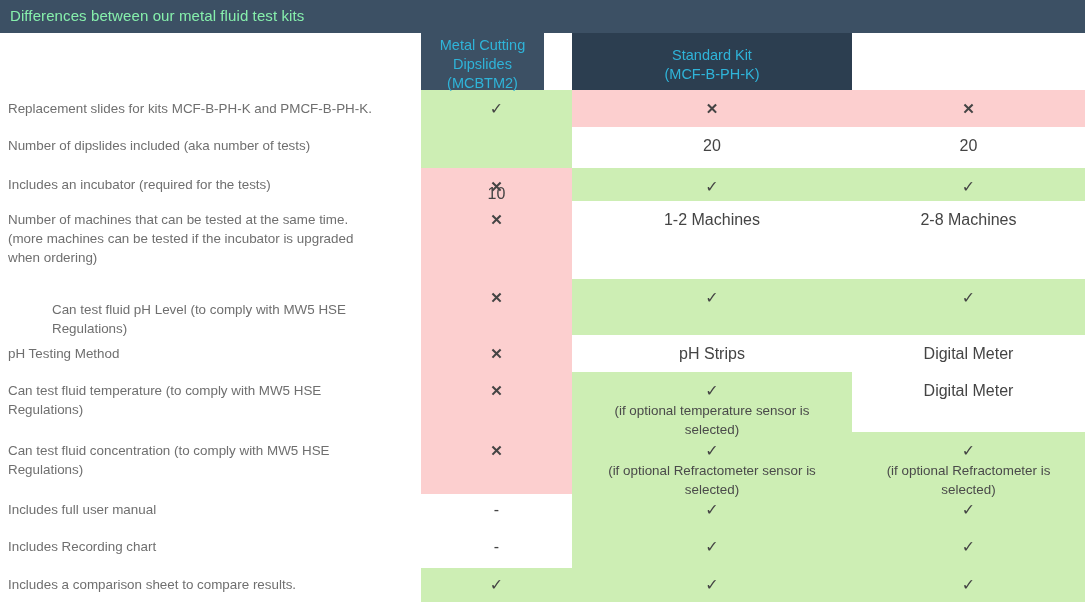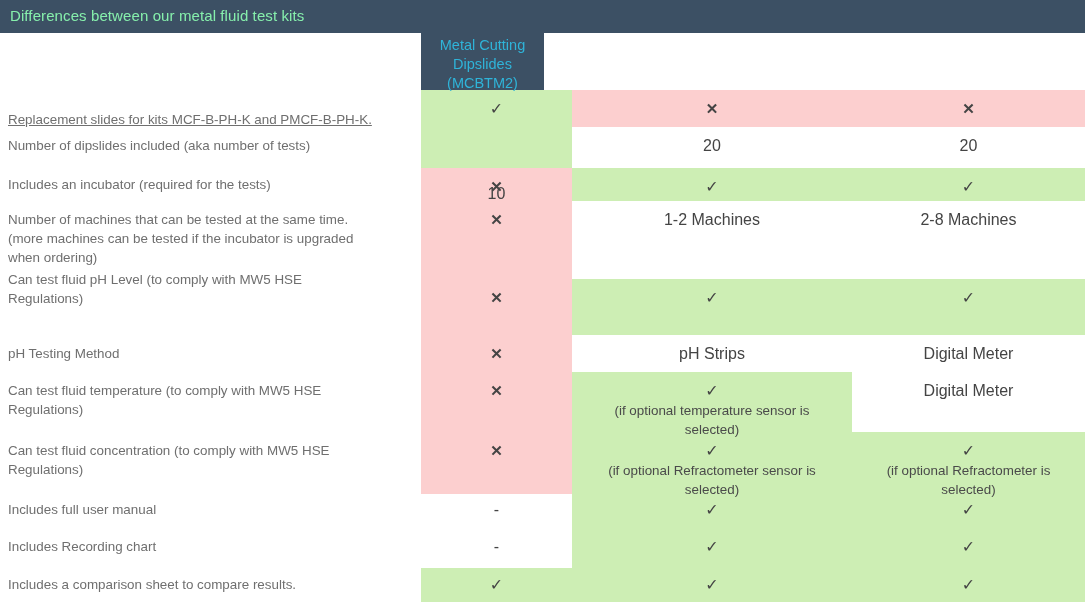--- a/index.html
+++ b/index.html
@@ -133,41 +133,43 @@
       <div class="block green" style="left: 572px; width: 280px; top: 531px; height: 37px;"></div>
       <div class="block green" style="left: 852px; width: 233px; top: 531px; height: 37px;"></div>
       <div class="block green" style="left: 421px; width: 151px; top: 568px; height: 34px;"></div>
       <div class="block green" style="left: 572px; width: 280px; top: 568px; height: 34px;"></div>
       <div class="block green" style="left: 852px; width: 233px; top: 568px; height: 34px;"></div>
     </div>
 
   <div class="col-head c1">Metal Cutting
 Dipslides
 (MCBTM2)</div>
+  <div class="col-head c2">Standard Kit
+(MCF-B-PH-K)</div>
 
   <div id="rows">
-      <div class="row-label" style="top: 110px; text-decoration: underline;">Replacement slides for kits MCF-B-PH-K and PMCF-B-PH-K.</div>
+      <div class="row-label" style="top: 99px;">Replacement slides for kits MCF-B-PH-K and PMCF-B-PH-K.</div>
       <div class="cell c1" style="top: 99px;"><span class="mark">✓</span></div>
       <div class="cell c2" style="top: 99px;"><span class="mark x">✕</span></div>
       <div class="cell c3" style="top: 99px;"><span class="mark x">✕</span></div>
       <div class="row-label" style="top: 136px;">Number of dipslides included (aka number of tests)</div>
       <div class="cell c1" style="top: 136px; margin-top: 48px;"><span class="mark">10</span></div>
       <div class="cell c2" style="top: 136px;"><span class="mark">20</span></div>
       <div class="cell c3" style="top: 136px;"><span class="mark">20</span></div>
       <div class="row-label" style="top: 175px;">Includes an incubator (required for the tests)</div>
       <div class="cell c1" style="top: 177px;"><span class="mark x">✕</span></div>
       <div class="cell c2" style="top: 177px;"><span class="mark">✓</span></div>
       <div class="cell c3" style="top: 177px;"><span class="mark">✓</span></div>
       <div class="row-label" style="top: 210px;">Number of machines that can be tested at the same time.
 (more machines can be tested if the incubator is upgraded
 when ordering)</div>
       <div class="cell c1" style="top: 210px;"><span class="mark x">✕</span></div>
       <div class="cell c2" style="top: 210px;"><span class="mark">1-2 Machines</span></div>
       <div class="cell c3" style="top: 210px;"><span class="mark">2-8 Machines</span></div>
-      <div class="row-label" style="top: 270px;">Can test fluid pH Level (to comply with MW5 HSE
+      <div class="row-label" style="top: 300px; margin-left: 44px;">Can test fluid pH Level (to comply with MW5 HSE
 Regulations)</div>
       <div class="cell c1" style="top: 288px;"><span class="mark x">✕</span></div>
       <div class="cell c2" style="top: 288px;"><span class="mark">✓</span></div>
       <div class="cell c3" style="top: 288px;"><span class="mark">✓</span></div>
       <div class="row-label" style="top: 344px;">pH Testing Method</div>
       <div class="cell c1" style="top: 344px;"><span class="mark x">✕</span></div>
       <div class="cell c2" style="top: 344px;"><span class="mark">pH Strips</span></div>
       <div class="cell c3" style="top: 344px;"><span class="mark">Digital Meter</span></div>
       <div class="row-label" style="top: 381px;">Can test fluid temperature (to comply with MW5 HSE
 Regulations)</div>

